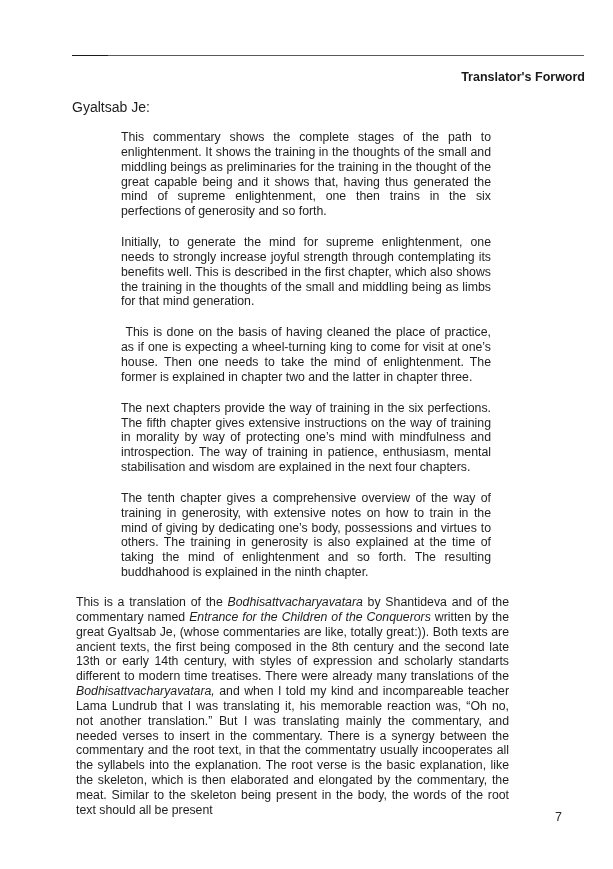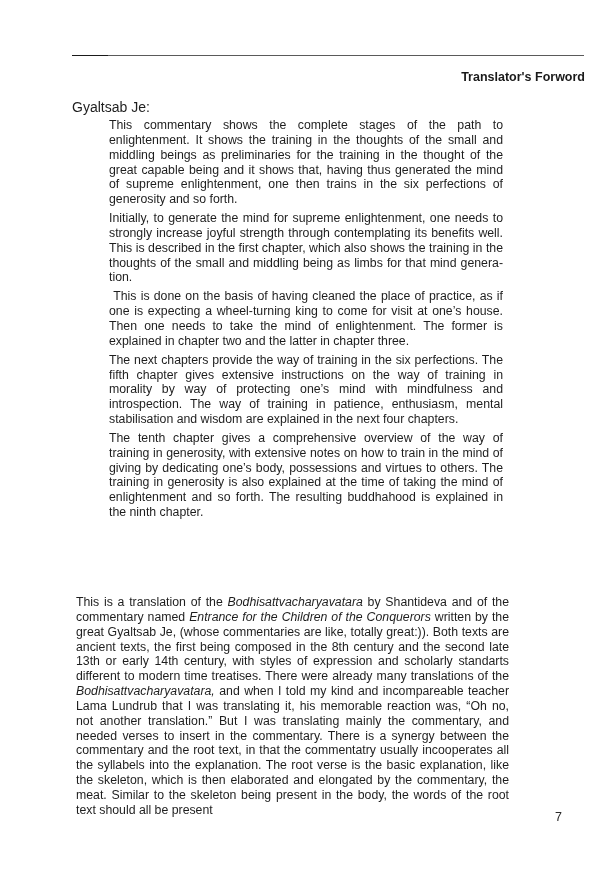--- a/index.html
+++ b/index.html
@@ -50,21 +50,21 @@
     .quote-block {
       position: absolute;
       left: 105px;
       top: 114px;
       width: 402px;
       font-size: 12.3px;
       line-height: 14.85px;
       text-align: justify;
     }
     .quote-block p {
-      margin: 4px;
+      margin: 16px;
       text-align: justify;
       text-align-last: left;
     }
     .body-block {
       position: absolute;
       left: 72px;
       top: 591px;
       width: 441px;
       font-size: 12.3px;
       line-height: 14.85px;

